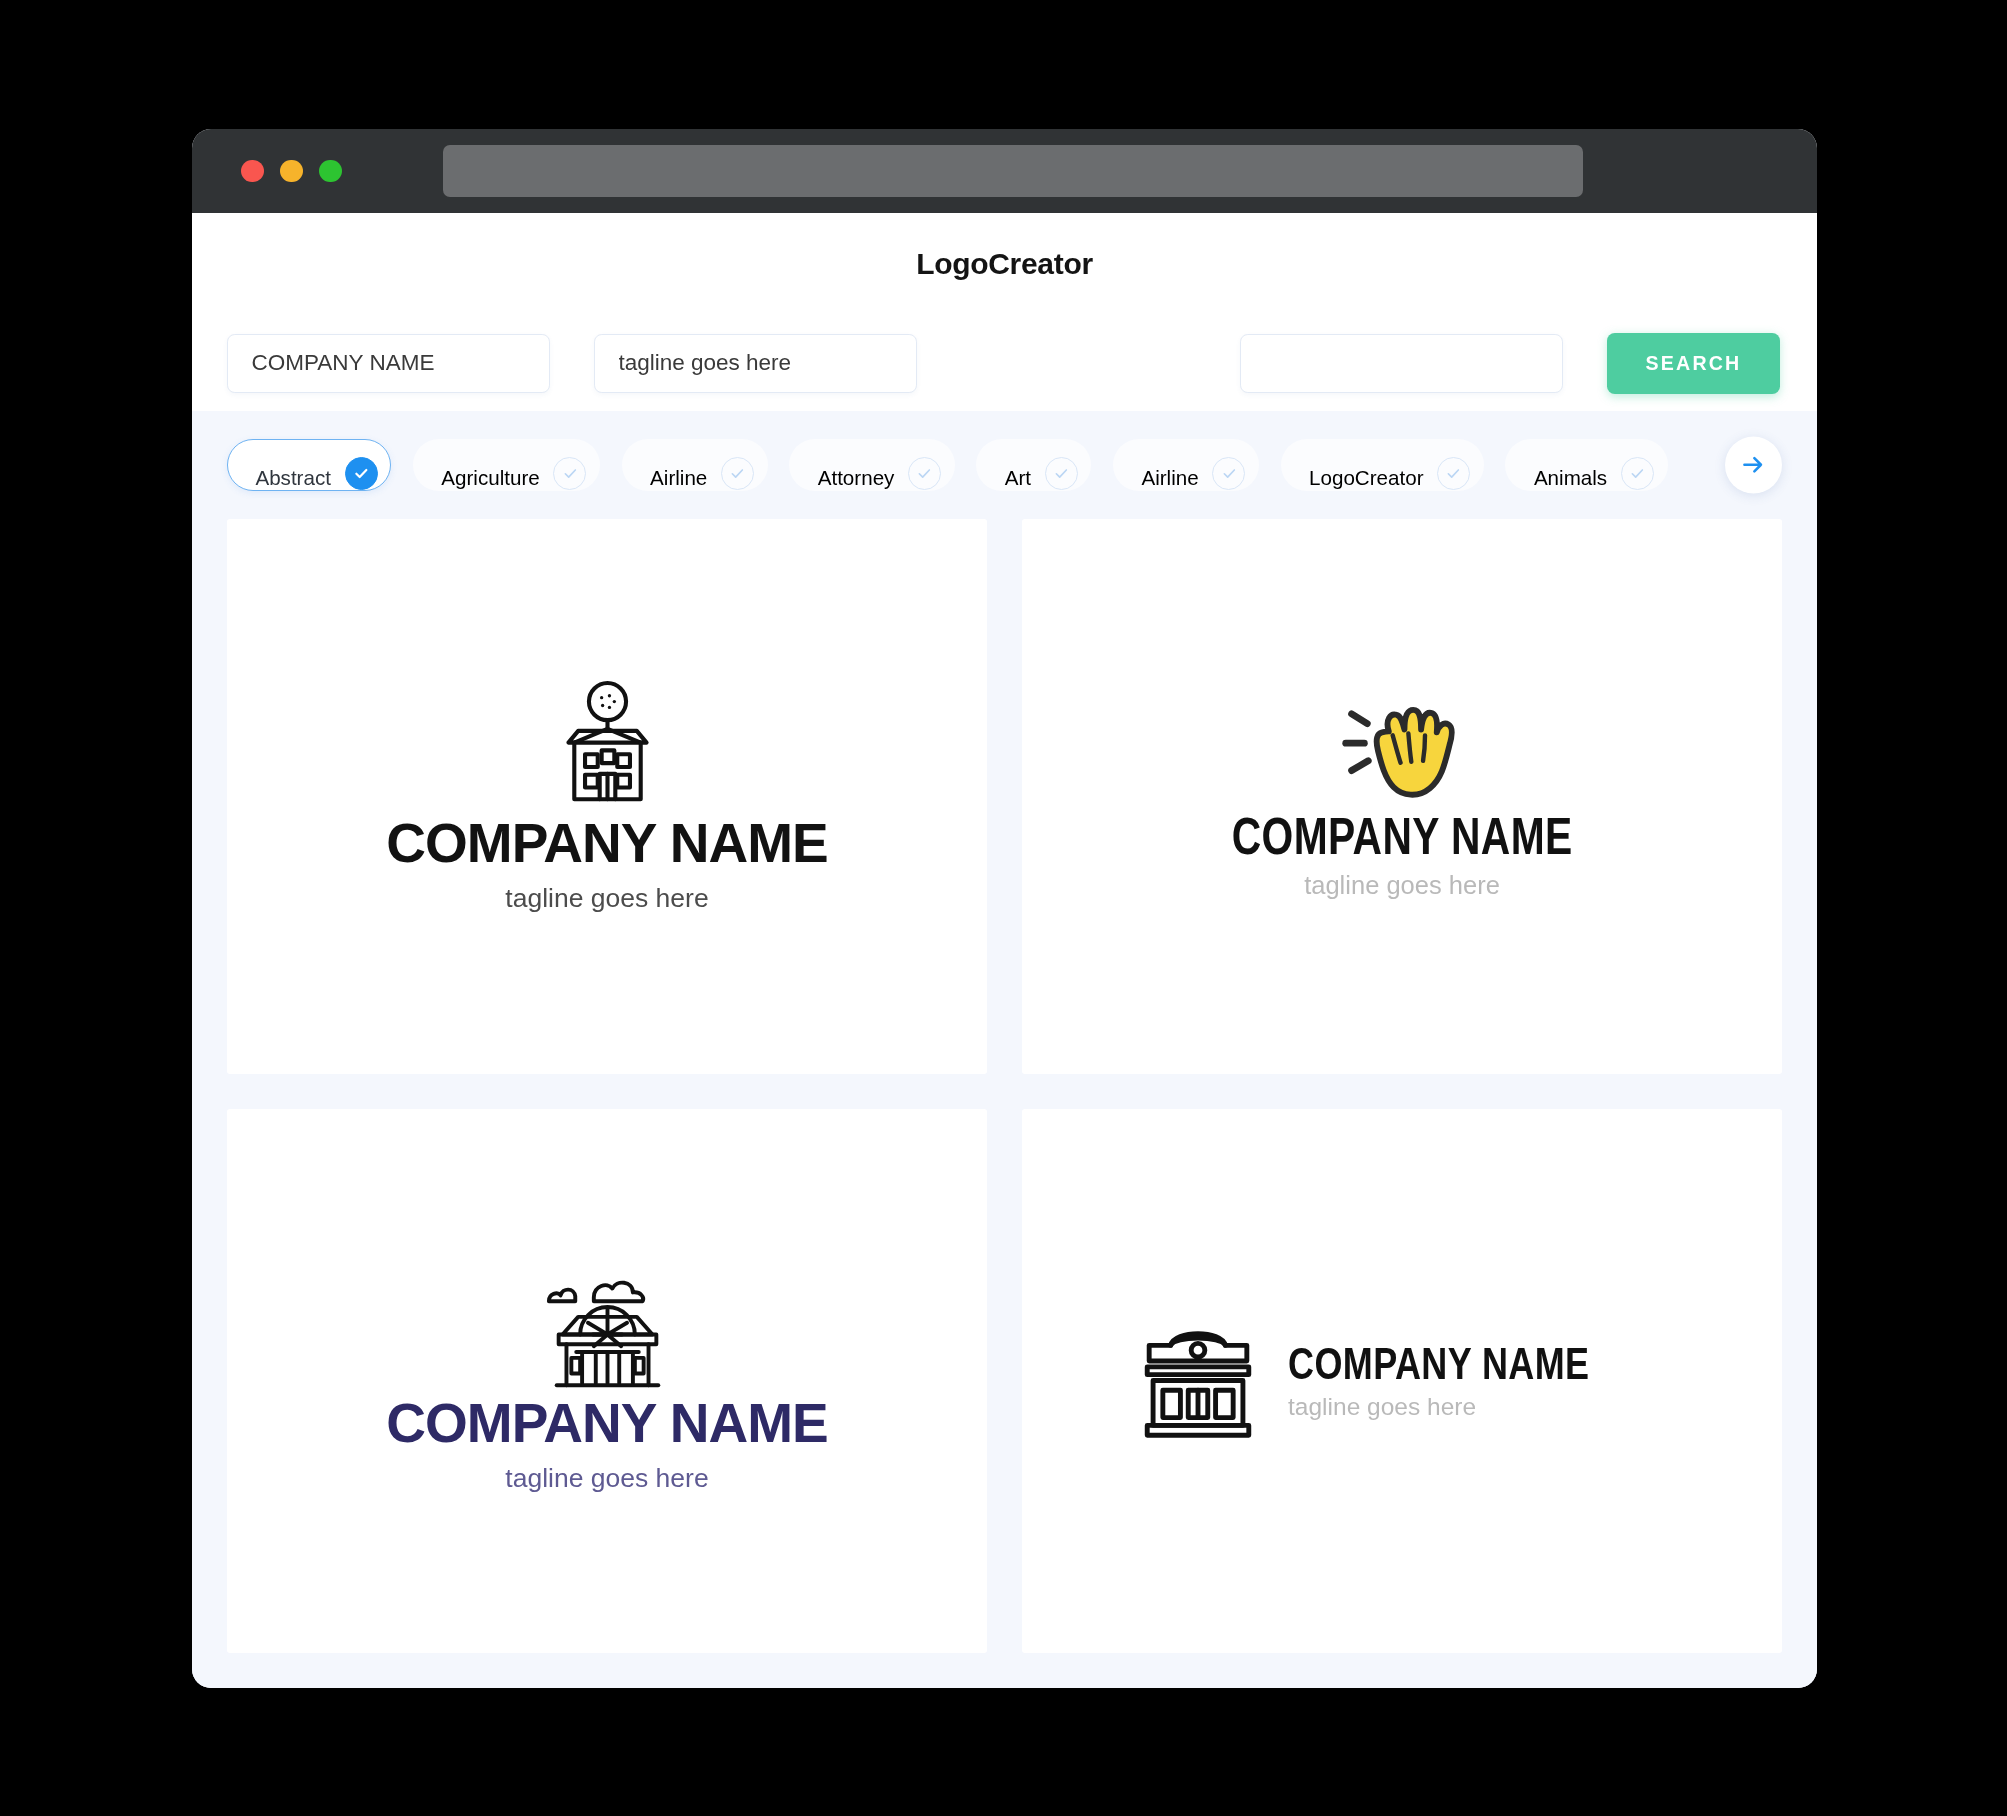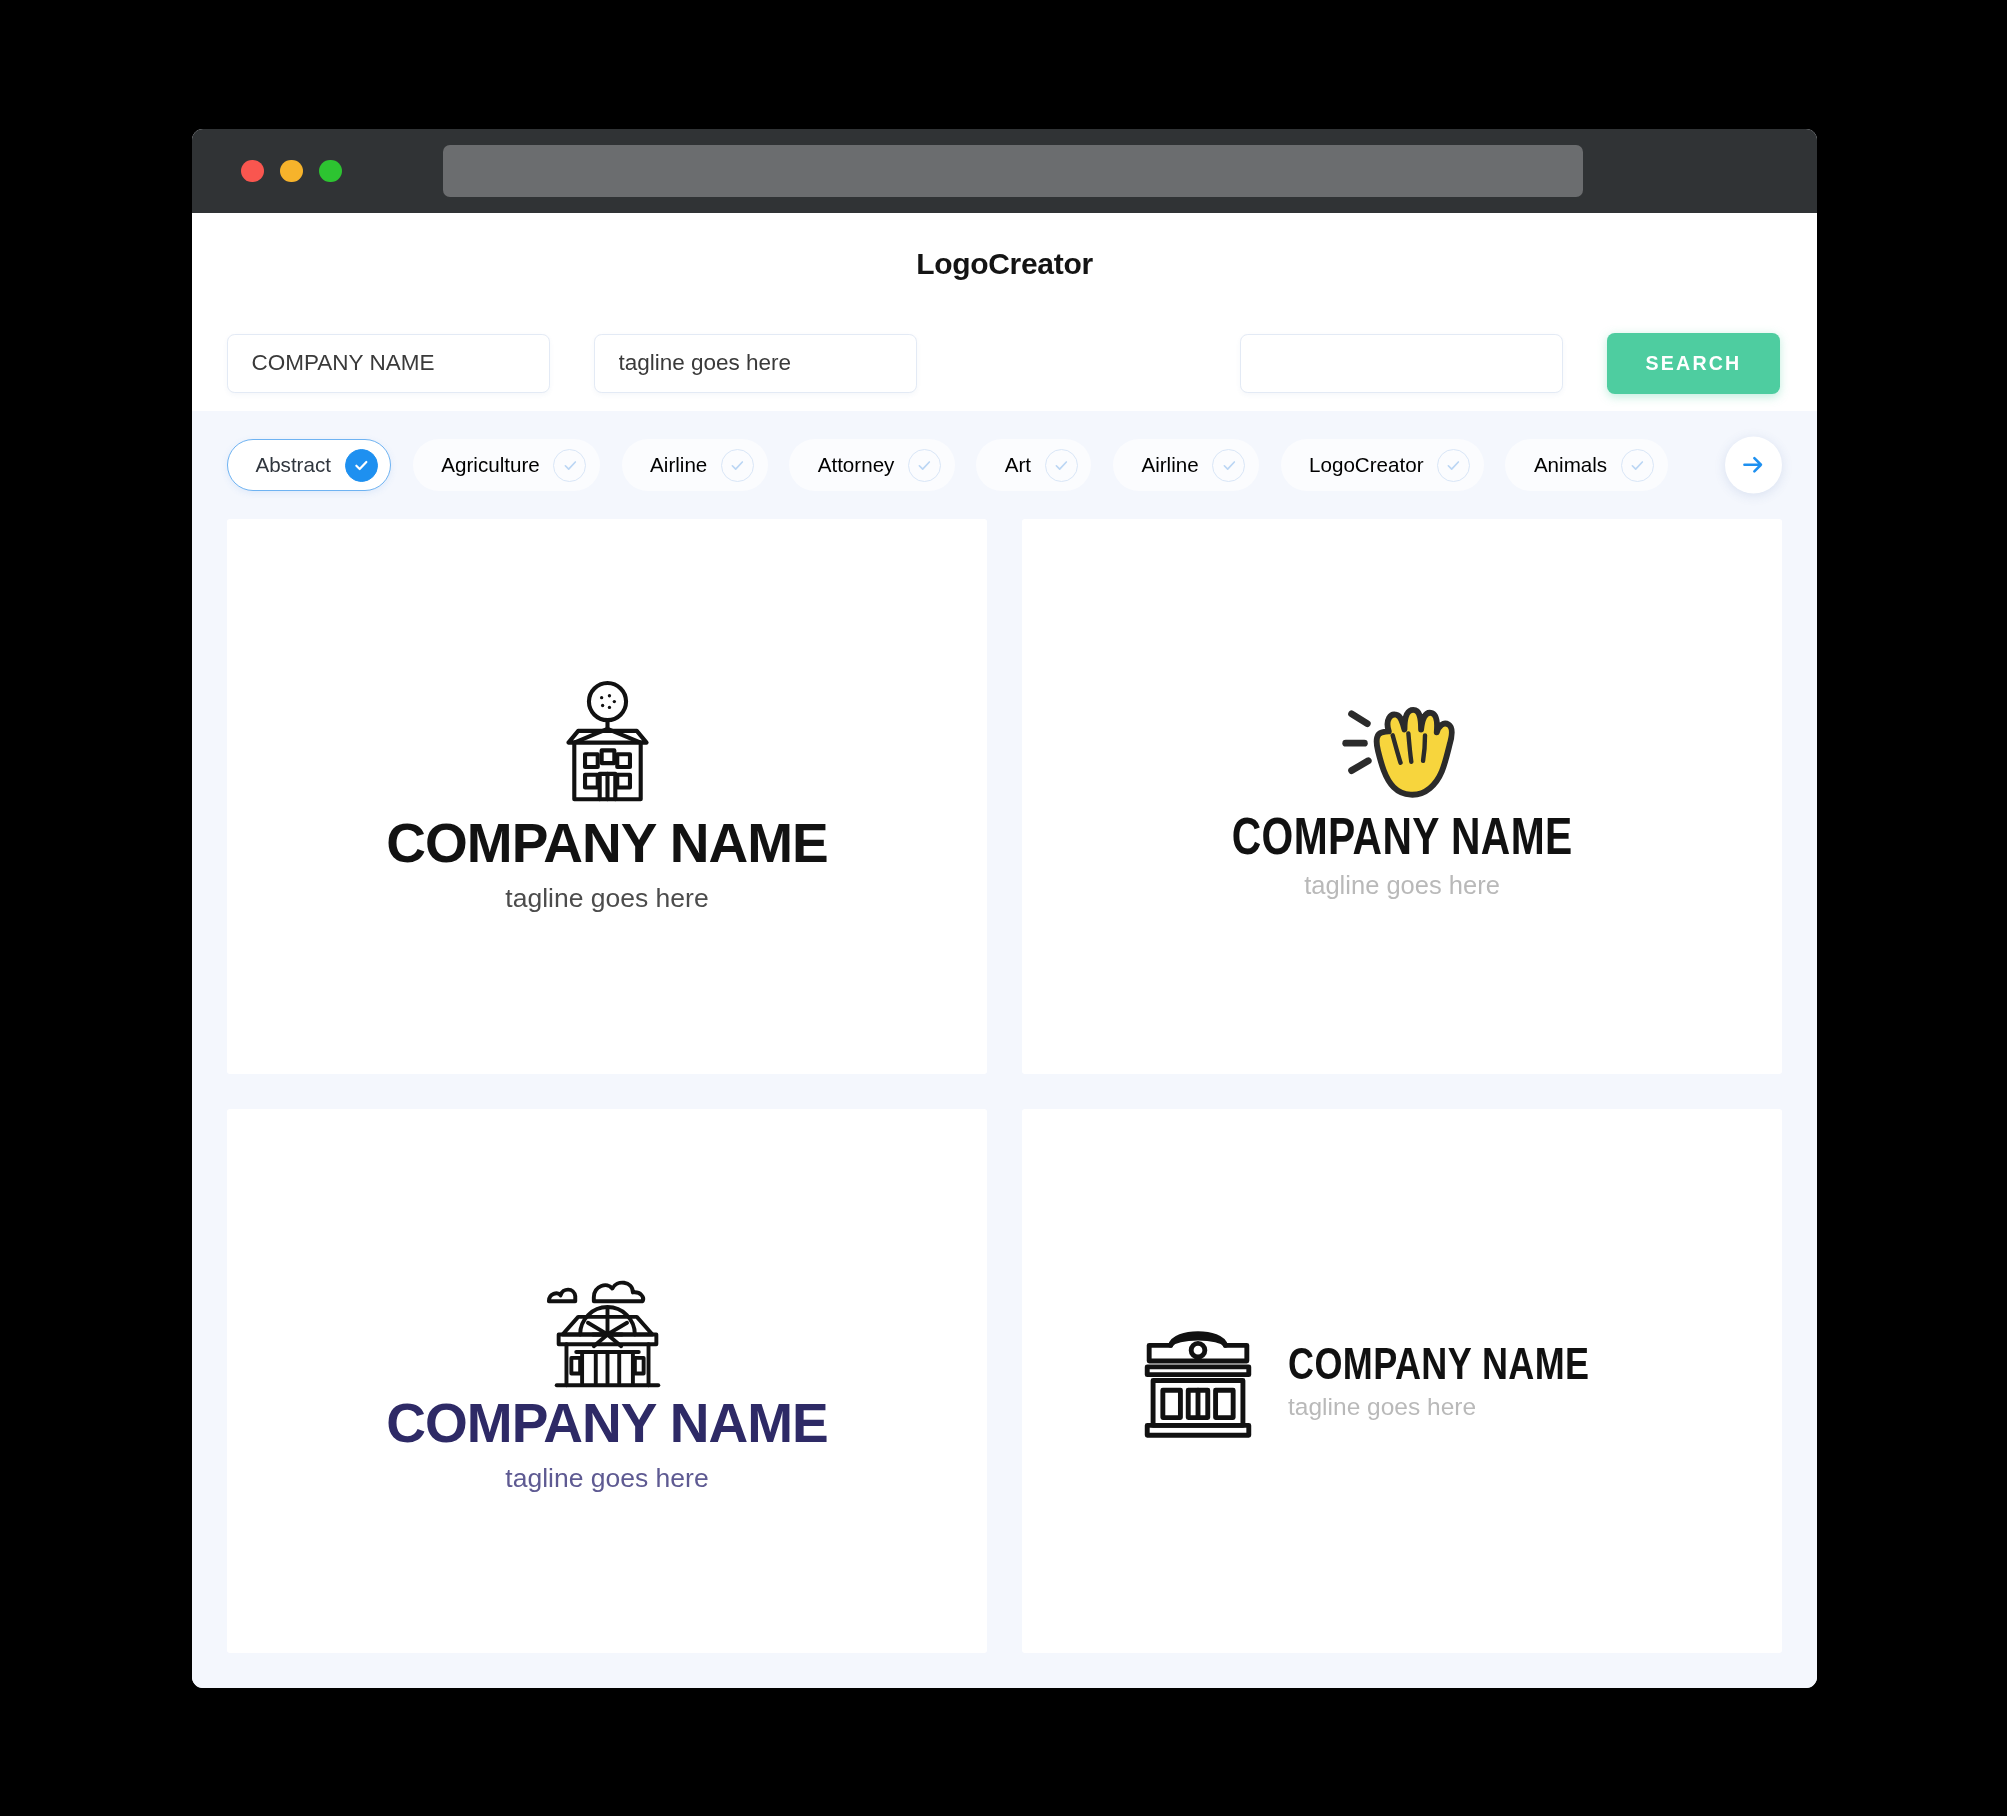--- a/index.html
+++ b/index.html
@@ -13,21 +13,21 @@
     overflow: hidden;
   }
 
   
   .window {
     position: absolute;
     left: 192px;
     top: 129px;
     width: 1625px;
     height: 1559px;
-    border-radius: 11px;
+    border-radius: 19px;
     overflow: hidden;
     background: #F4F7FD;
     box-shadow: 0 17.6px 59px rgba(0,0,0,0.35);
   }
 
   .titlebar {
     height: 84px;
     background: #303335;
     display: flex;
     align-items: center;
@@ -120,21 +120,21 @@
     align-items: center;
     padding: 0 35px;
     position: relative;
     overflow: hidden;
   }
   .chip {
     height: 52px;
     border-radius: 26.5px;
     background: #FBFCFE;
     display: flex;
-    align-items: center;
+    align-items: flex-end;
     padding: 0 12.7px 0 27.4px;
     gap: 13.7px;
     margin-right: 21.6px;
     border: 1.5px solid transparent;
     flex: none;
     cursor: pointer;
   }
   .chip-label {
     font-size: 20.6px;
     color: #000000;

